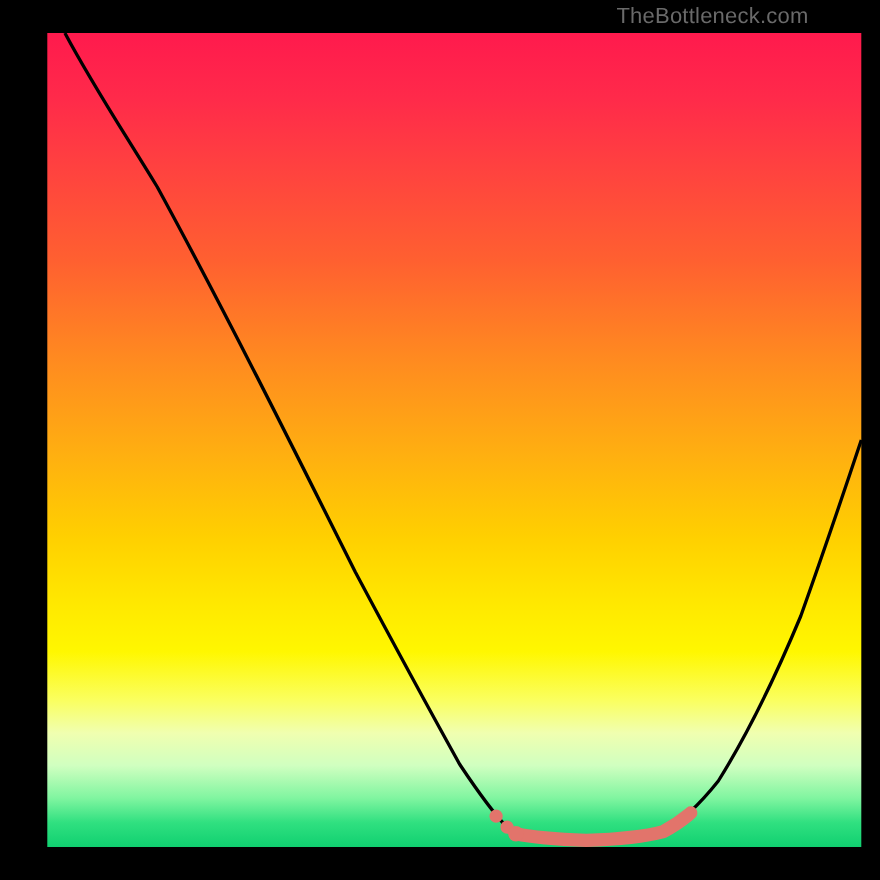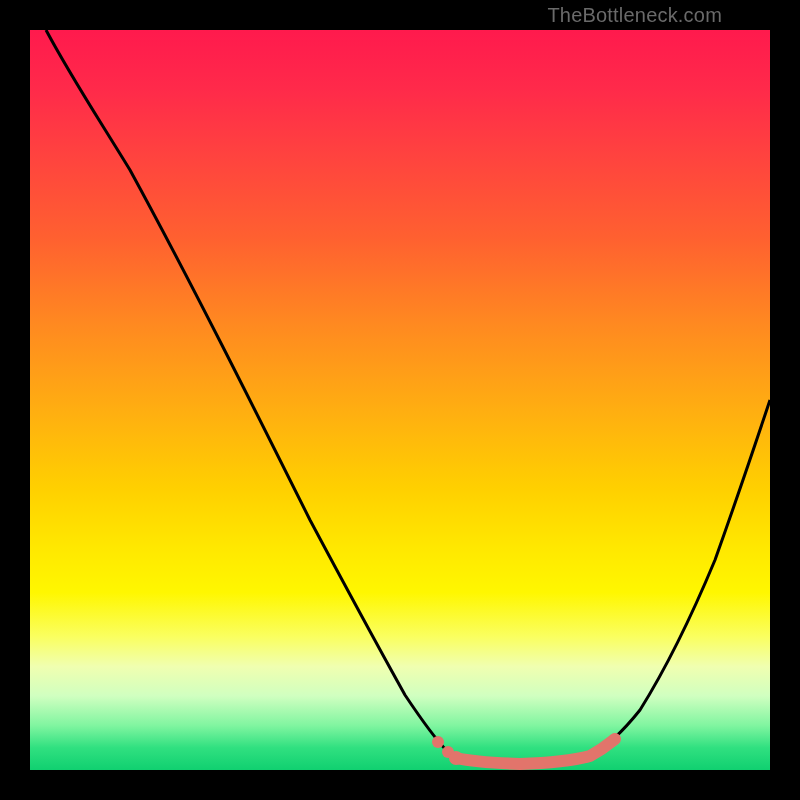--- a/index.html
+++ b/index.html
@@ -5,21 +5,21 @@
   html, body {
     margin: 0;
     padding: 0;
     width: 800px;
     height: 800px;
     background: #000;
     overflow: hidden;
   }
   .frame {
     position: absolute;
-    left: 0;
+    left: 13px;
     top: 0;
     width: 732px;
     height: 800px;
     background: #000;
   }
   .plot-area {
     position: absolute;
     left: 30px;
     top: 30px;
     width: 740px;

